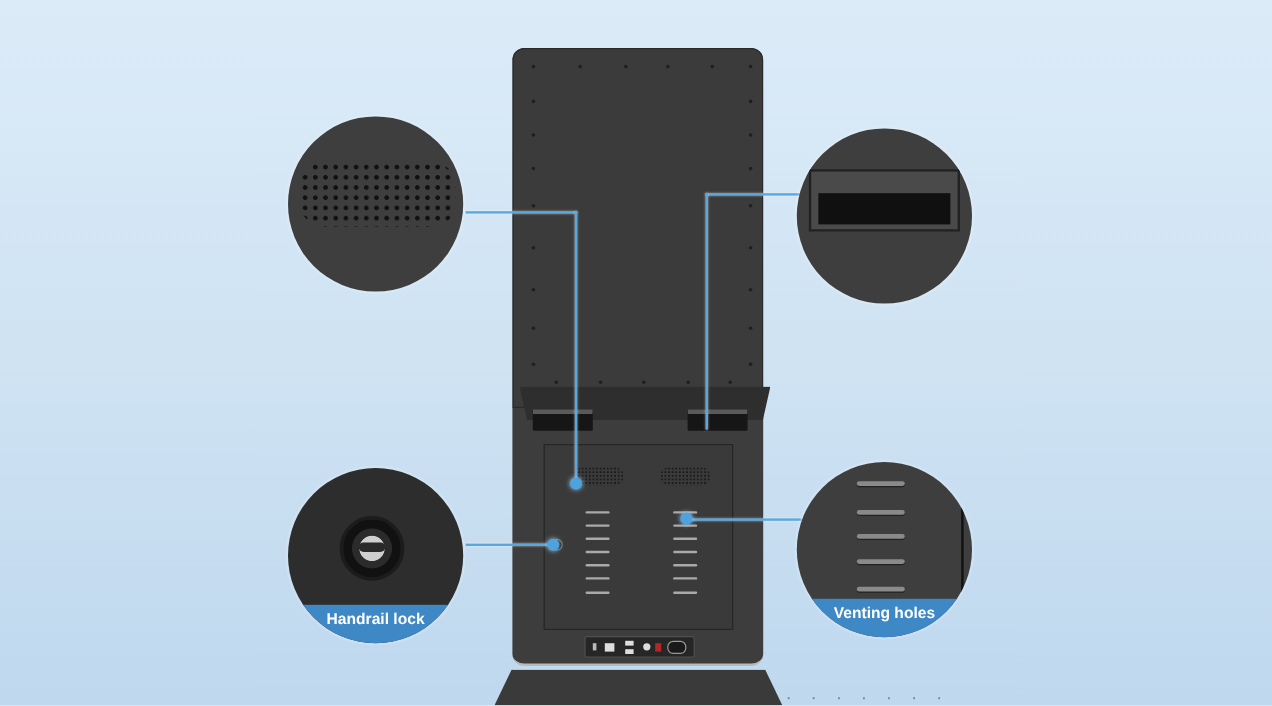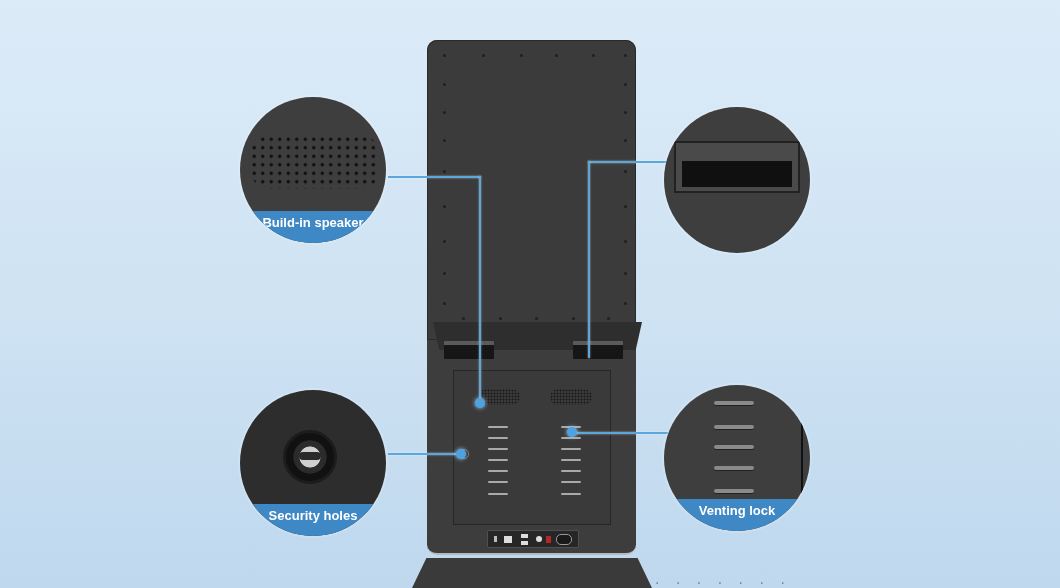--- a/index.html
+++ b/index.html
@@ -184,41 +184,40 @@
   <div class="line" style="left:588px;top:161px;width:2px;height:197px"></div>
 
   <div class="line" style="left:388px;top:453px;width:73px;height:2px"></div>
   <div class="dot" style="left:456px;top:449px"></div>
 
   <div class="line" style="left:572px;top:432px;width:96px;height:2px"></div>
   <div class="dot" style="left:567px;top:427px"></div>
 
   <div class="callout" style="left:240px;top:97px">
     <div class="speaker-holes"></div>
-    <div class="label">Build-in speaker</div>
   </div>
 
   <div class="callout" style="left:664px;top:107px">
     <div class="handle-frame">
       <div class="handle-hole"></div>
     </div>
   </div>
 
   <div class="callout" style="left:240px;top:390px;background:#2d2d2d">
     <div class="lock-ring"></div>
     <div class="lock-key"></div>
-    <div class="label">Security holes</div>
+    <div class="label">Handrail lock</div>
   </div>
 
   <div class="callout" style="left:664px;top:385px">
     <div>
       <span class="vent-big" style="left:50px;top:16px"></span>
       <span class="vent-big" style="left:50px;top:40px"></span>
       <span class="vent-big" style="left:50px;top:60px"></span>
       <span class="vent-big" style="left:50px;top:81px"></span>
       <span class="vent-big" style="left:50px;top:104px"></span>
     </div>
     <div class="vent-edge"></div>
-    <div class="label">Venting lock</div>
+    <div class="label">Venting holes</div>
   </div>
 
   <div class="watermark">· · · · · · ·</div>
 </div>
 
 </body></html>

